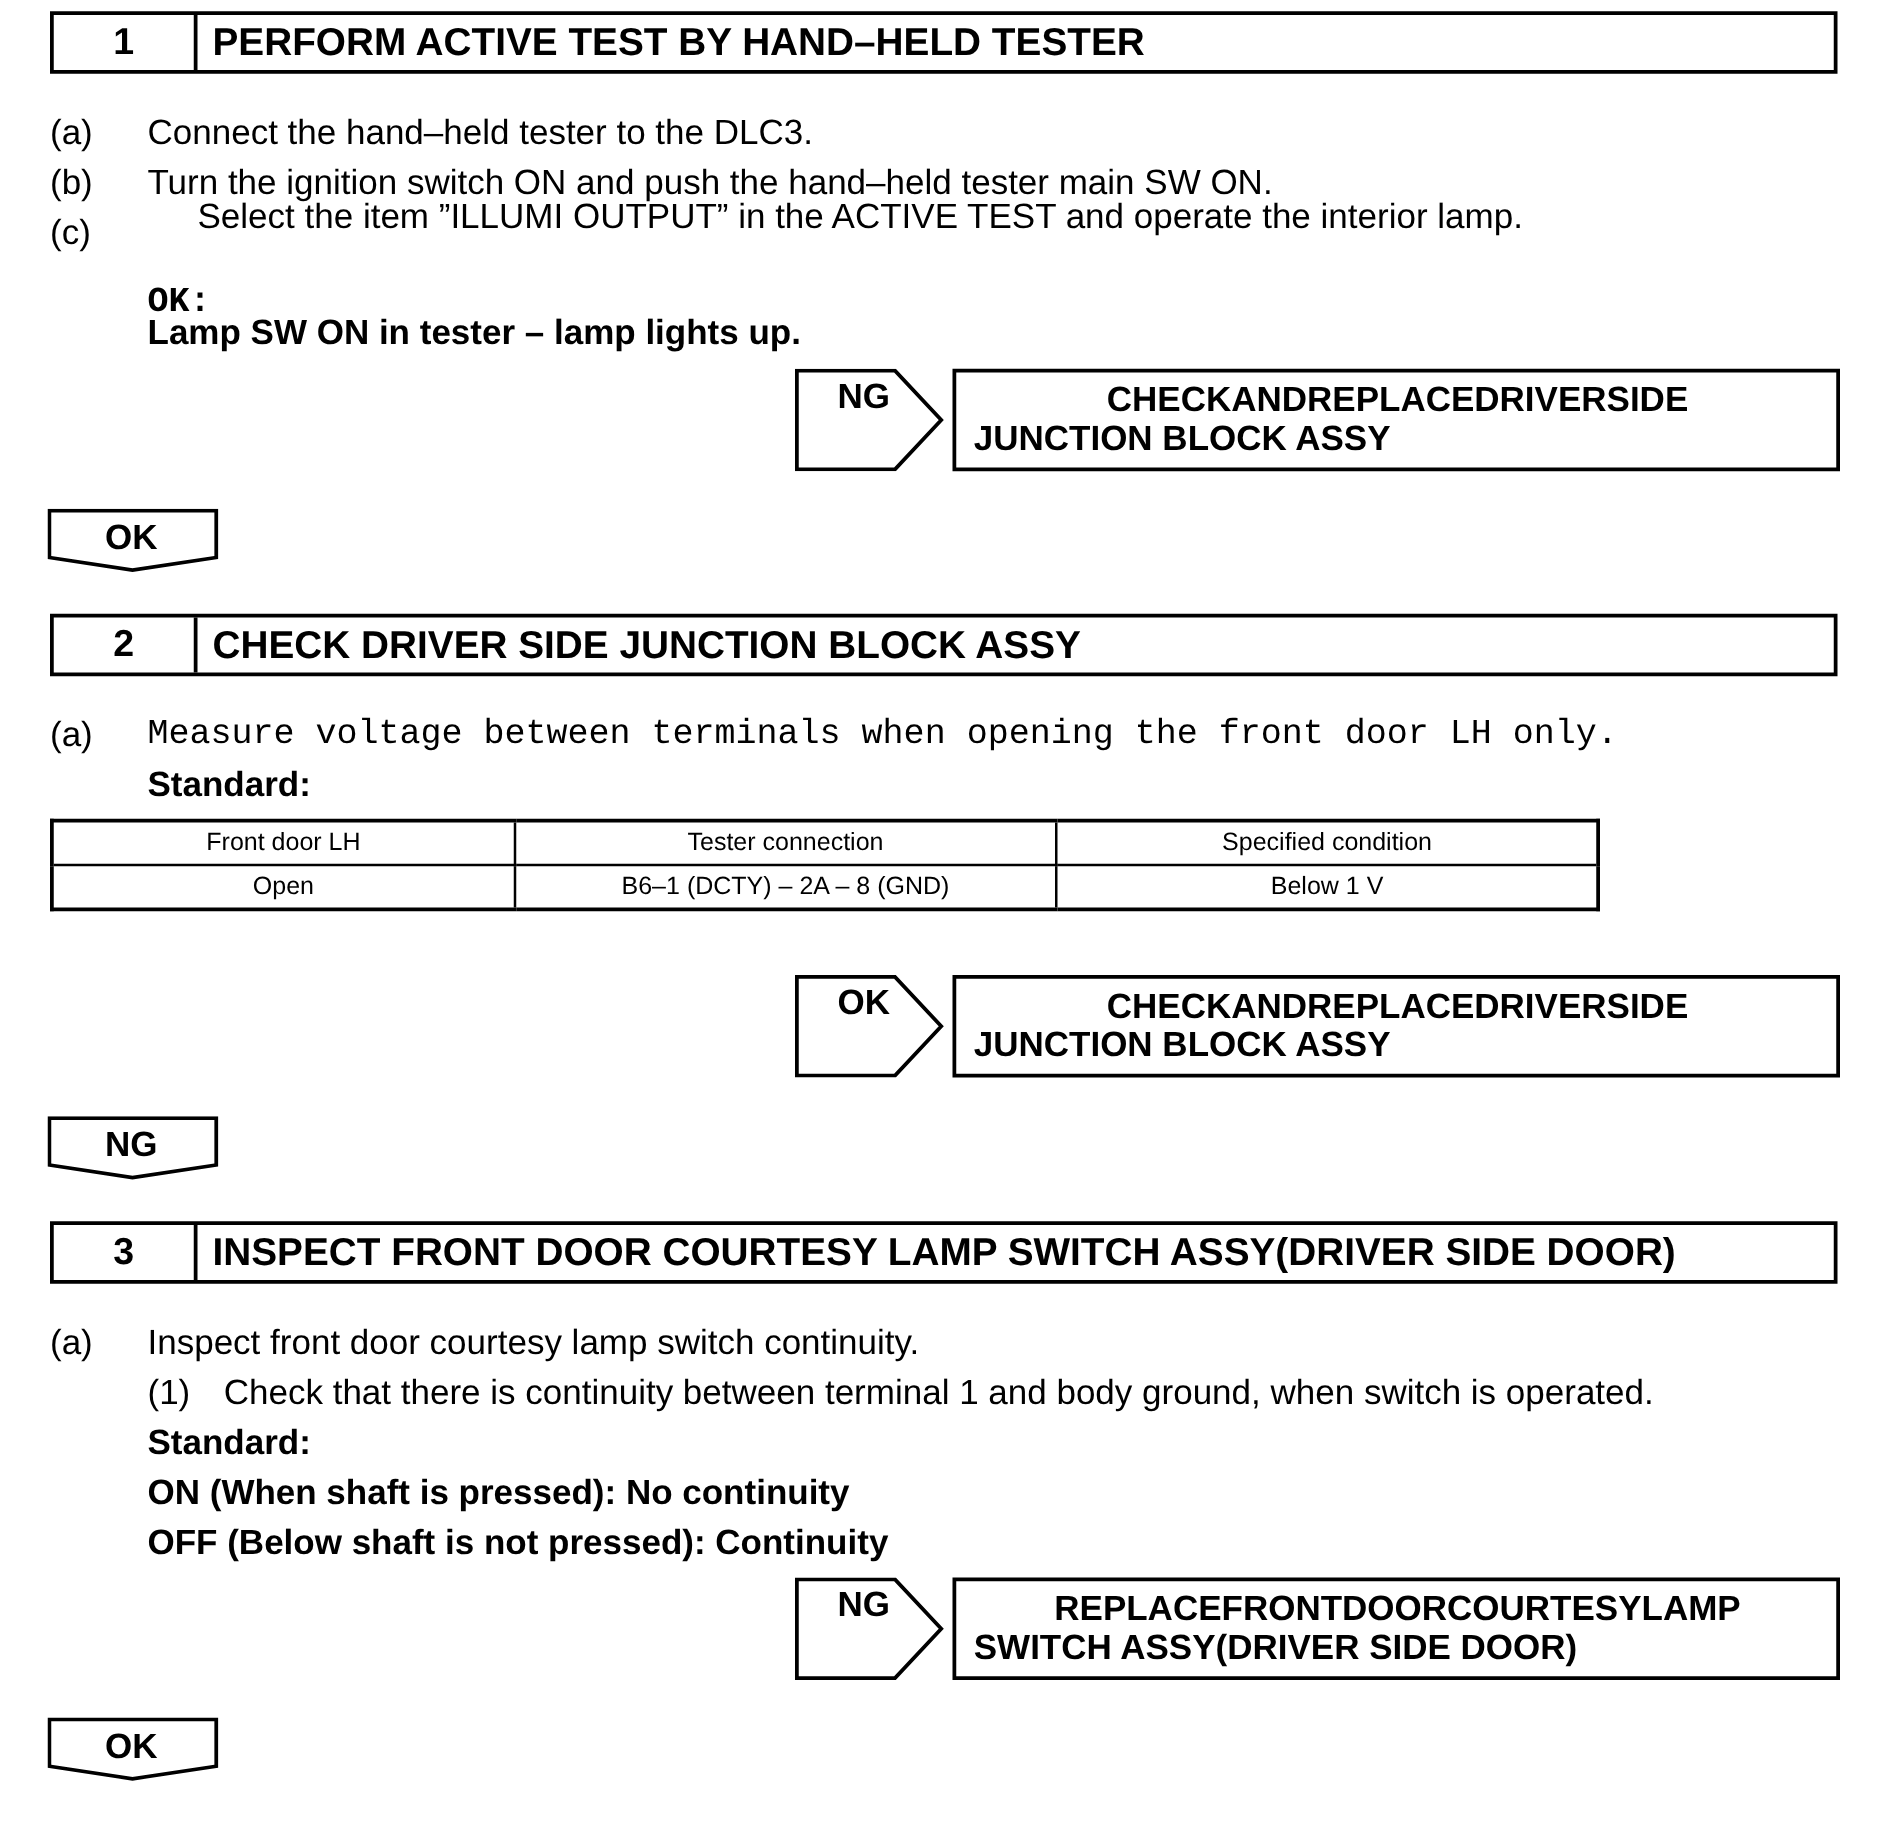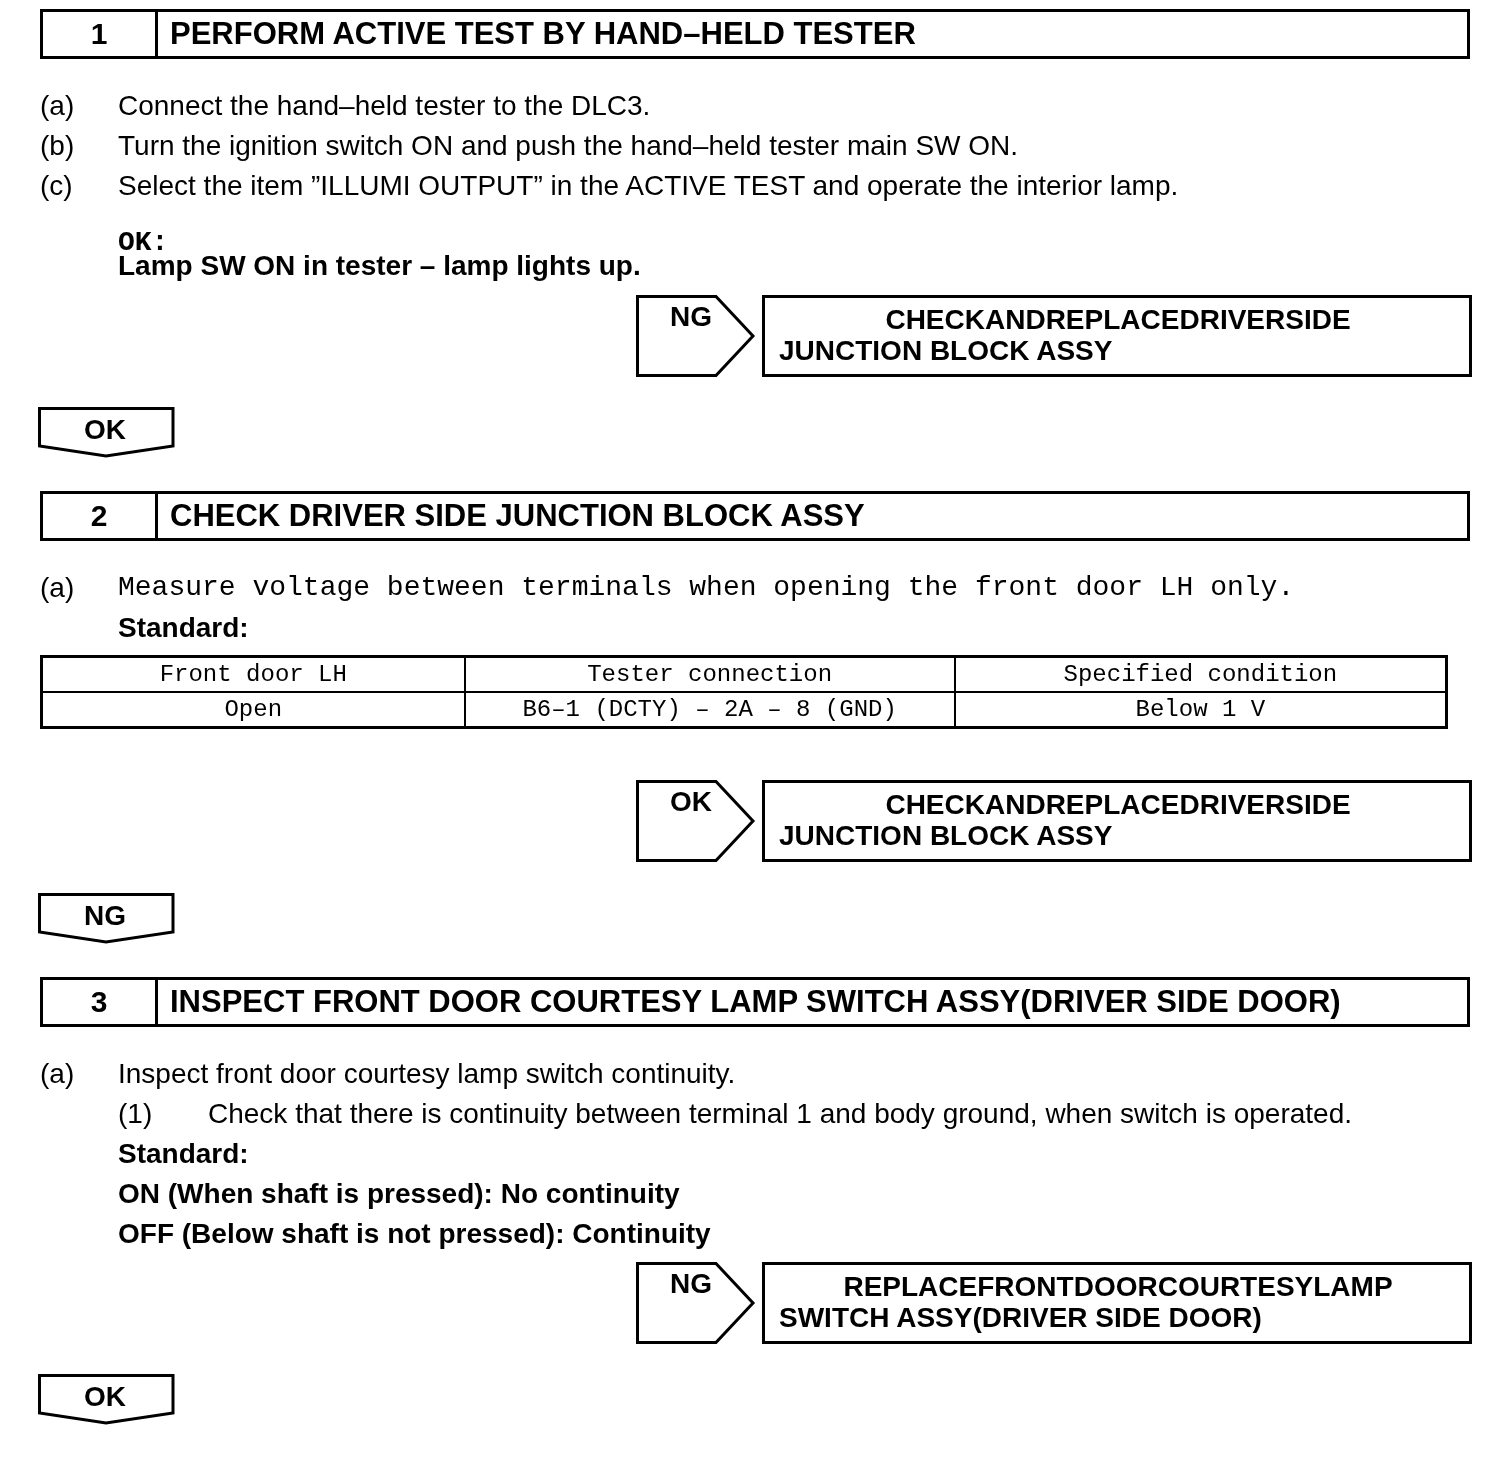--- a/index.html
+++ b/index.html
@@ -12,41 +12,41 @@
   .txt { position: absolute; left: 118px; }
   .bold { font-weight: bold; }
   .branch { position: absolute; left: 636px; width: 836px; height: 82px; }
   .branch svg { position: absolute; left: 0; top: 0; }
   .branch-label { position: absolute; left: 0; width: 110px; top: 6px; text-align: center; font-weight: bold; font-size: 28px; }
   .branch-box { position: absolute; left: 126px; top: 0; width: 710px; height: 82px; border: 3px solid #000; box-sizing: border-box; padding: 6px 12px 0 14px; font-weight: bold; font-size: 28px; line-height: 31px; }
   .branch-box .l1 { display: flex; justify-content: center; }
   .down { position: absolute; left: 38px; width: 138px; height: 52px; }
   .down svg { position: absolute; left: 0; top: 0; }
   .down span { position: absolute; left: 0; width: 134px; top: 7px; text-align: center; font-weight: bold; font-size: 28px; }
-  table.std { position: absolute; left: 40px; top: 655px; width: 1408px; border-collapse: collapse; font-size: 24px; font-family: Liberation Mono, monospace; }
+  table.std { position: absolute; left: 40px; top: 655px; width: 1240px; border-collapse: collapse; font-size: 20px; }
   table.std td { border: 2px solid #000; height: 33px; text-align: center; padding: 0; }
   table.std tr:first-child td { border-top-width: 3px; }
   table.std tr:last-child td { border-bottom-width: 3px; }
   table.std td:first-child { border-left-width: 3px; }
   table.std td:last-child { border-right-width: 3px; }
 </style>
 </head>
 <body>
 
 <div class="step-header" style="top:9px;">
   <div class="step-num">1</div>
   <div class="step-title">PERFORM ACTIVE TEST BY HAND–HELD TESTER</div>
 </div>
 
 <div class="line lbl" style="top:89px;">(a)</div>
 <div class="line txt" style="top:89px;">Connect the hand–held tester to the DLC3.</div>
 <div class="line lbl" style="top:129px;">(b)</div>
 <div class="line txt" style="top:129px;">Turn the ignition switch ON and push the hand–held tester main SW ON.</div>
 <div class="line lbl" style="top:169px;">(c)</div>
-<div class="line txt" style="top:169px;">Select the item ”ILLUMI OUTPUT” in the ACTIVE TEST and operate the interior lamp.</div>
+<div class="line txt" style="top:156px;margin-left:40px;">Select the item ”ILLUMI OUTPUT” in the ACTIVE TEST and operate the interior lamp.</div>
 <div class="line txt bold" style="top:226px;font-family:Liberation Mono, monospace;">OK:</div>
 <div class="line txt bold" style="top:249px;">Lamp SW ON in tester – lamp lights up.</div>
 
 <div class="branch" style="top:295px;">
   <svg width="126" height="82">
     <polygon points="1.5,1.5 80,1.5 117,41 80,80.5 1.5,80.5" fill="#fff" stroke="#000" stroke-width="3"></polygon>
   </svg>
   <div class="branch-label">NG</div>
   <div class="branch-box">
     <div class="l1">
@@ -121,21 +121,21 @@
 </div>
 
 <div class="step-header" style="top:977px;">
   <div class="step-num">3</div>
   <div class="step-title">INSPECT FRONT DOOR COURTESY LAMP SWITCH ASSY(DRIVER SIDE DOOR)</div>
 </div>
 
 <div class="line lbl" style="top:1057px;">(a)</div>
 <div class="line txt" style="top:1057px;">Inspect front door courtesy lamp switch continuity.</div>
 <div class="line txt" style="top:1097px;">(1)</div>
-<div class="line" style="top:1097px; left:208px;">Check that there is continuity between terminal 1 and body ground, when switch is operated.</div>
+<div class="line" style="top:1097px; left:179px;">Check that there is continuity between terminal 1 and body ground, when switch is operated.</div>
 <div class="line txt bold" style="top:1137px;">Standard:</div>
 <div class="line txt bold" style="top:1177px;">ON (When shaft is pressed): No continuity</div>
 <div class="line txt bold" style="top:1217px;">OFF (Below shaft is not pressed): Continuity</div>
 
 <div class="branch" style="top:1262px;">
   <svg width="126" height="82">
     <polygon points="1.5,1.5 80,1.5 117,41 80,80.5 1.5,80.5" fill="#fff" stroke="#000" stroke-width="3"></polygon>
   </svg>
   <div class="branch-label">NG</div>
   <div class="branch-box">

